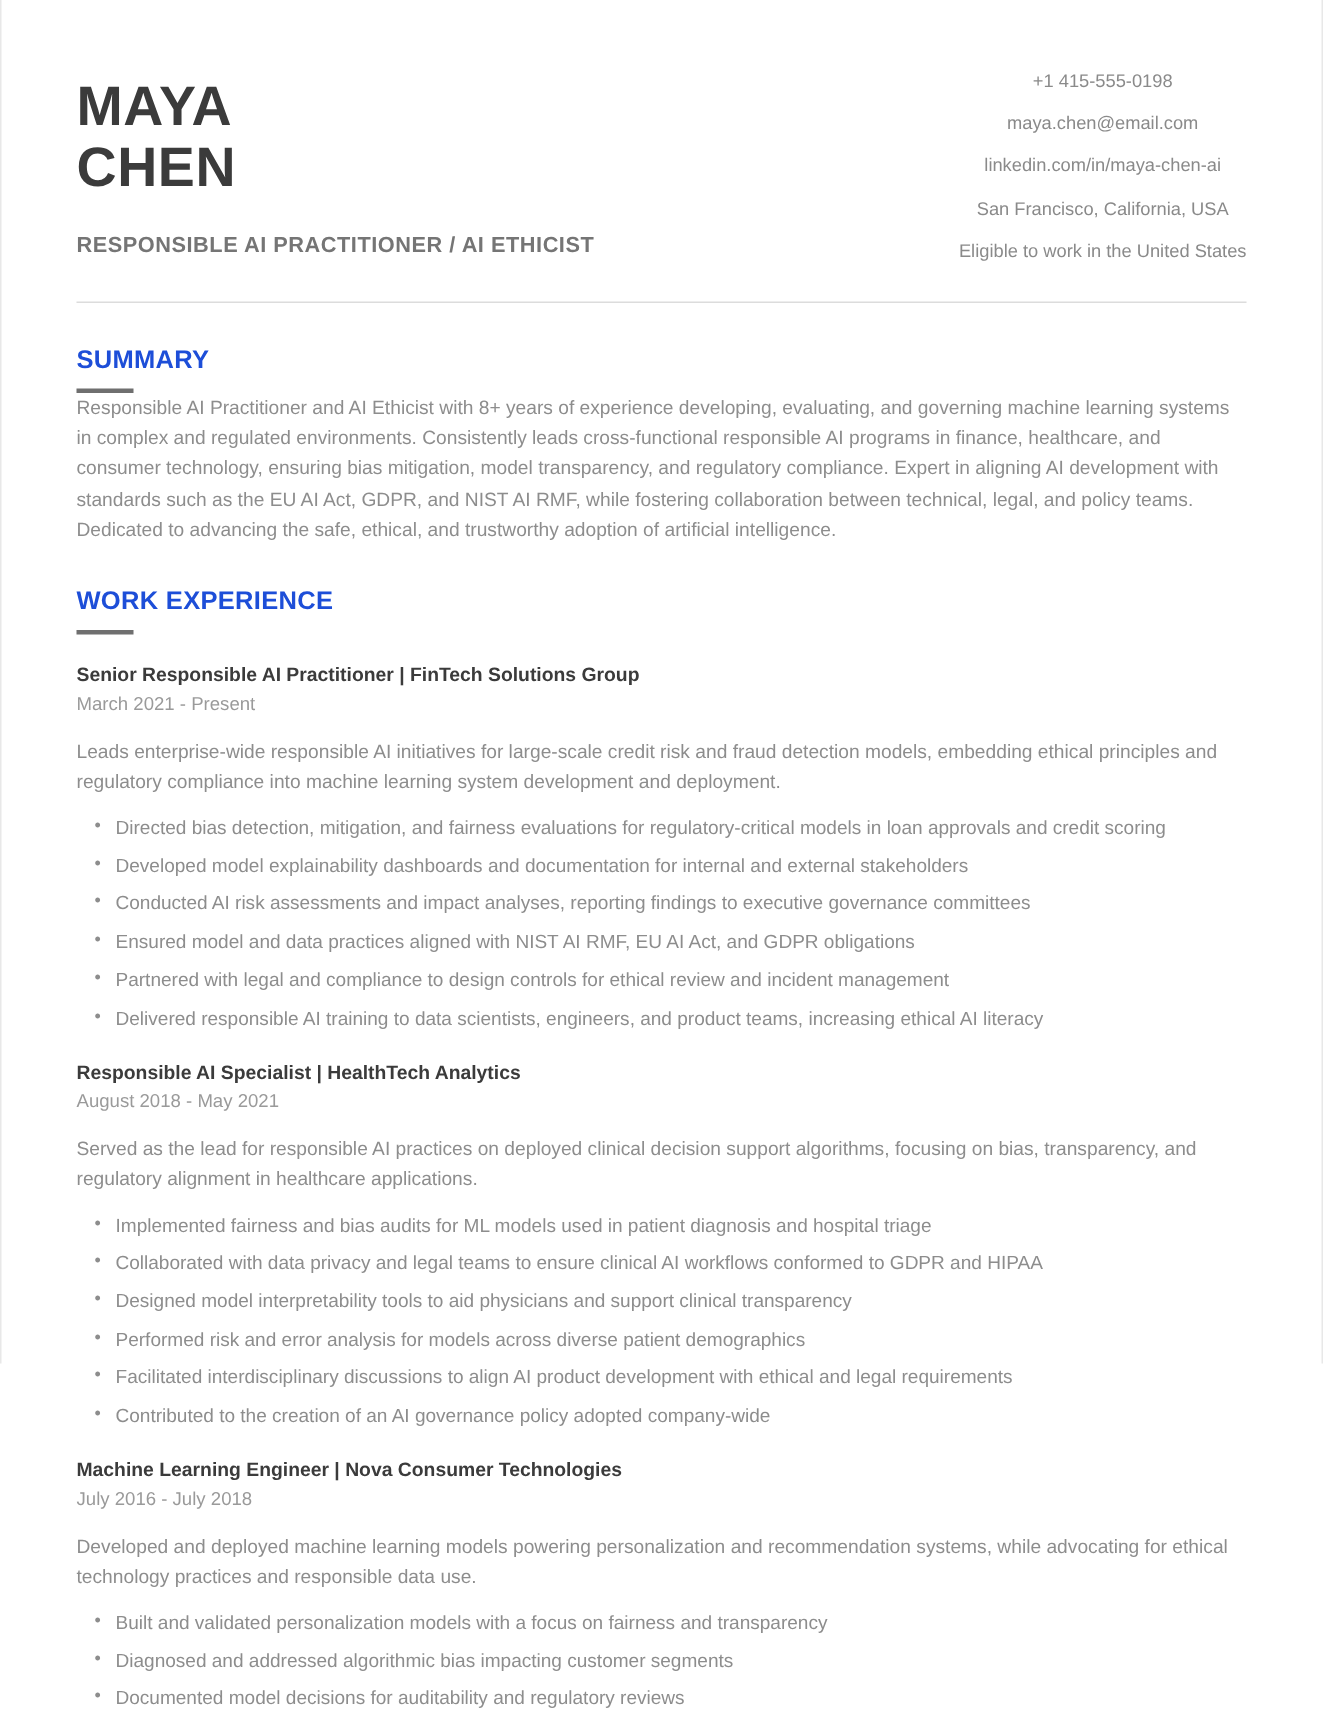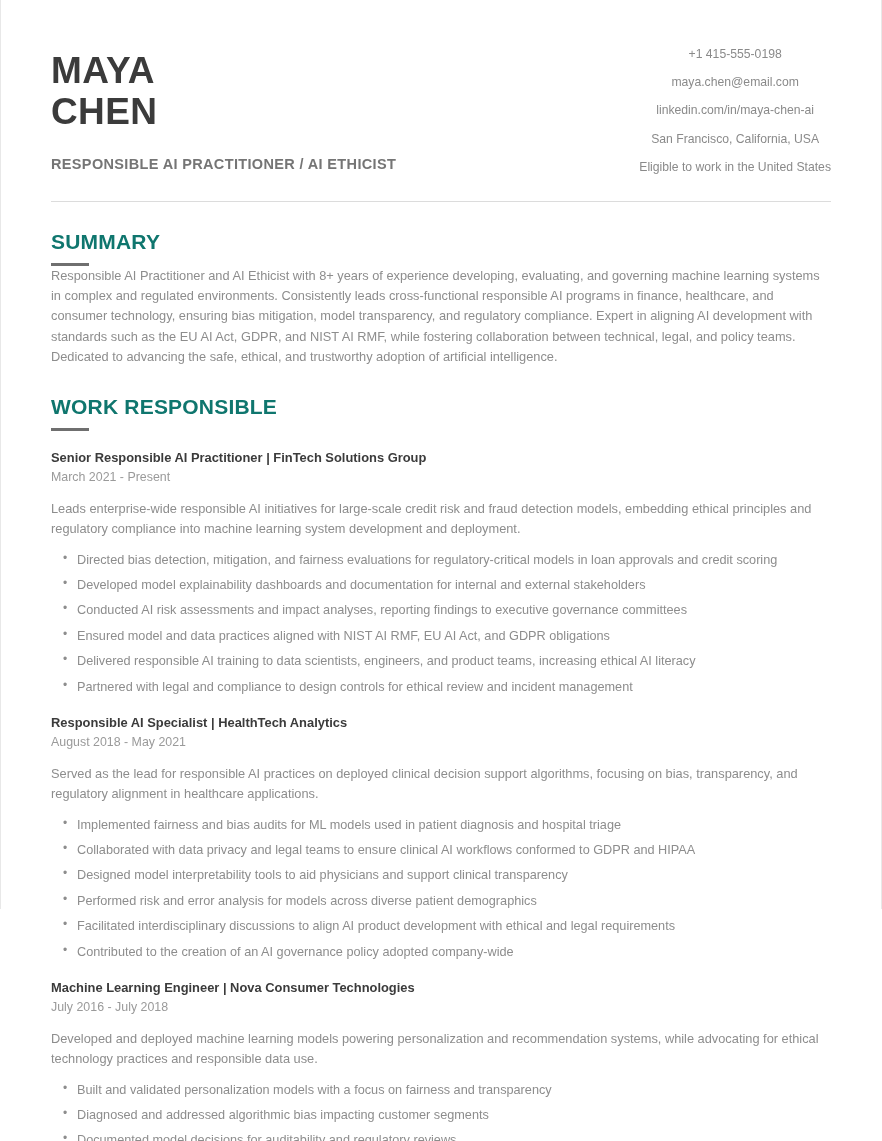--- a/index.html
+++ b/index.html
@@ -66,23 +66,23 @@
   .header-rule {
     margin-top: 28px;
     height: 1px;
     background: #dcdcdc;
     width: 100%;
   }
 
   
   .section { margin-top: 28px; }
   .section-title {
-    font-size: 21px;
-    font-weight: bold;
-    color: #0f766e;
+    font-size: 17px;
+    font-weight: bold;
+    color: #1d4ed8;
     letter-spacing: 0.2px;
   }
   .accent-bar {
     width: 38px;
     height: 3px;
     background: #6f6f6f;
     margin-top: 9px;
   }
 
   .summary-text {
@@ -157,34 +157,34 @@
 
   <div class="header-rule"></div>
 
   <div class="section">
     <div class="section-title">SUMMARY</div>
     <div class="accent-bar"></div>
     <div class="summary-text">Responsible AI Practitioner and AI Ethicist with 8+ years of experience developing, evaluating, and governing machine learning systems in complex and regulated environments. Consistently leads cross-functional responsible AI programs in finance, healthcare, and consumer technology, ensuring bias mitigation, model transparency, and regulatory compliance. Expert in aligning AI development with standards such as the EU AI Act, GDPR, and NIST AI RMF, while fostering collaboration between technical, legal, and policy teams. Dedicated to advancing the safe, ethical, and trustworthy adoption of artificial intelligence.</div>
   </div>
 
   <div class="section">
-    <div class="section-title">WORK RESPONSIBLE</div>
+    <div class="section-title">WORK EXPERIENCE</div>
     <div class="accent-bar"></div>
 
     <div class="job">
       <div class="job-title">Senior Responsible AI Practitioner | FinTech Solutions Group</div>
       <div class="job-dates">March 2021 - Present</div>
       <div class="job-desc">Leads enterprise-wide responsible AI initiatives for large-scale credit risk and fraud detection models, embedding ethical principles and regulatory compliance into machine learning system development and deployment.</div>
       <ul class="bullets">
         <li>Directed bias detection, mitigation, and fairness evaluations for regulatory-critical models in loan approvals and credit scoring</li>
         <li>Developed model explainability dashboards and documentation for internal and external stakeholders</li>
         <li>Conducted AI risk assessments and impact analyses, reporting findings to executive governance committees</li>
         <li>Ensured model and data practices aligned with NIST AI RMF, EU AI Act, and GDPR obligations</li>
+        <li>Partnered with legal and compliance to design controls for ethical review and incident management</li>
         <li>Delivered responsible AI training to data scientists, engineers, and product teams, increasing ethical AI literacy</li>
-        <li>Partnered with legal and compliance to design controls for ethical review and incident management</li>
       </ul>
     </div>
 
     <div class="job">
       <div class="job-title">Responsible AI Specialist | HealthTech Analytics</div>
       <div class="job-dates">August 2018 - May 2021</div>
       <div class="job-desc">Served as the lead for responsible AI practices on deployed clinical decision support algorithms, focusing on bias, transparency, and regulatory alignment in healthcare applications.</div>
       <ul class="bullets">
         <li>Implemented fairness and bias audits for ML models used in patient diagnosis and hospital triage</li>
         <li>Collaborated with data privacy and legal teams to ensure clinical AI workflows conformed to GDPR and HIPAA</li>

